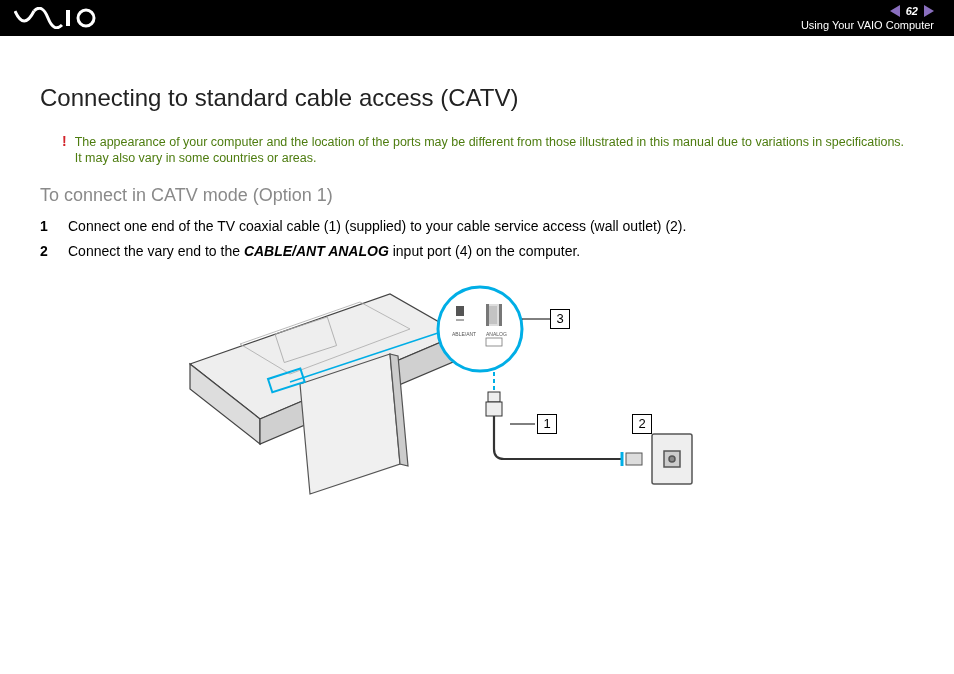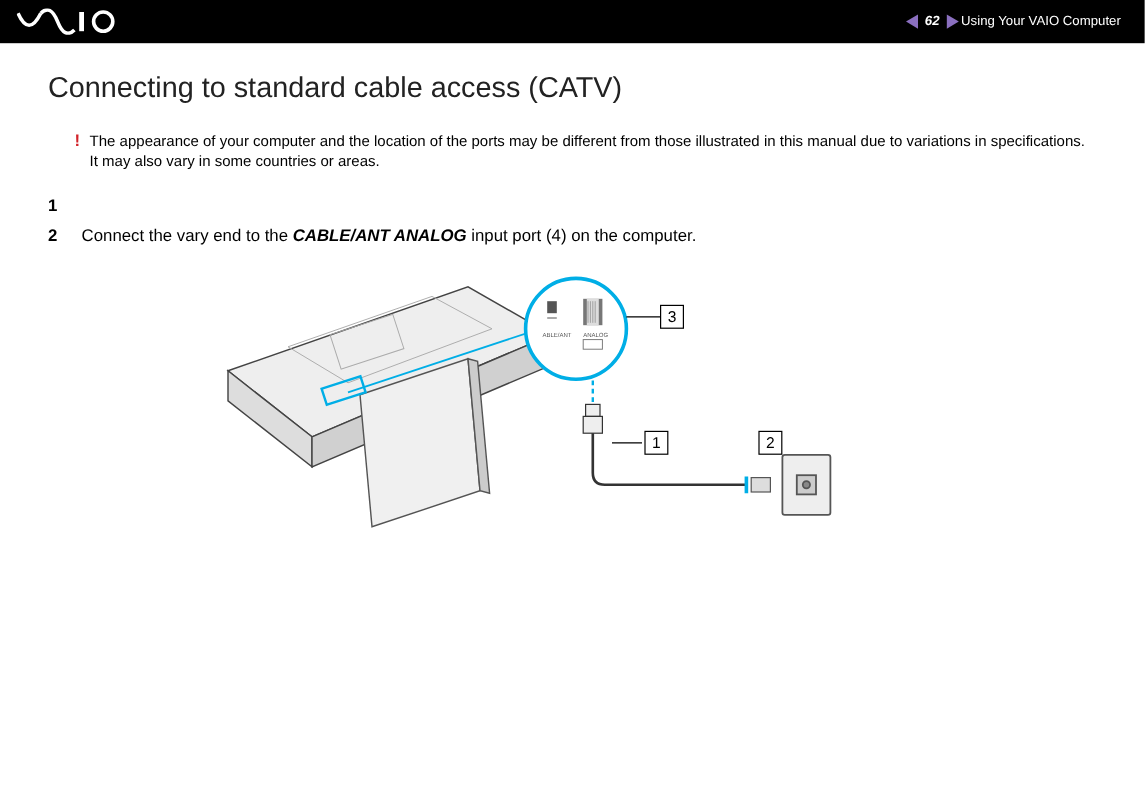--- a/index.html
+++ b/index.html
@@ -1,29 +1,29 @@
 <!DOCTYPE html>
 <html><head>
 <meta charset="utf-8">
 <style>
   html,body{margin:0;padding:0;background:#fff;font-family:Arial,Helvetica,sans-serif;color:#000;}
   .page{width:954px;height:674px;position:relative;overflow:hidden;}
   .topbar{height:36px;background:#000;color:#fff;display:flex;align-items:center;justify-content:space-between;padding:0 20px 0 14px;}
   .logo{font-style:italic;font-weight:300;font-size:22px;letter-spacing:1px;display:flex;align-items:center;gap:0;}
-  .topright{display:flex;flex-direction:row;align-items:flex-end;gap:2px;font-size:11px;text-align:right;}
+  .topright{display:flex;flex-direction:column;align-items:flex-end;gap:2px;font-size:11px;text-align:right;}
   .pagerow{display:flex;align-items:center;gap:6px;font-style:italic;font-weight:bold;}
   .arrow{width:0;height:0;display:inline-block;}
   .arrow.left{border-top:6px solid transparent;border-bottom:6px solid transparent;border-right:10px solid #8a6fbf;}
   .arrow.right{border-top:6px solid transparent;border-bottom:6px solid transparent;border-left:10px solid #8a6fbf;}
   .label{font-weight:normal;}
-  .content{padding:24px 40px 0 40px;}
+  .content{padding:48px 40px 0 40px;}
   h1{font-weight:400;font-size:24px;color:#222;margin:0 0 22px 0;}
   .warn{display:flex;gap:8px;align-items:flex-start;margin-bottom:18px;padding-left:22px;}
   .bang{color:#d2232a;font-weight:bold;font-size:14px;line-height:1;}
-  .warn p{margin:0;font-size:12.5px;line-height:1.3;color:#000000;}
+  .warn p{margin:0;font-size:12.5px;line-height:1.3;color:#4d7c0f;}
   h2{font-weight:400;color:#8a8a8a;font-size:18px;margin:0 0 10px 0;}
   ol.steps{list-style:none;padding:0;margin:0 0 12px 0;}
   ol.steps li{display:flex;gap:14px;font-size:14px;line-height:1.5;margin-bottom:4px;}
   ol.steps .num{font-weight:bold;width:14px;flex:none;}
   .bold{font-weight:bold;font-style:italic;}
   .diagram{width:640px;height:240px;margin-left:140px;position:relative;}
   .diagram svg{position:absolute;inset:0;}
   .callout{position:absolute;width:18px;height:18px;border:1.3px solid #000;background:#fff;font-size:13px;text-align:center;line-height:18px;font-family:Arial,sans-serif;}
 </style>
 </head>
@@ -50,24 +50,26 @@
   </div>
 
   <div class="content">
     <h1>Connecting to standard cable access (CATV)</h1>
 
     <div class="warn">
       <span class="bang">!</span>
       <p>The appearance of your computer and the location of the ports may be different from those illustrated in this manual due to variations in specifications. It may also vary in some countries or areas.</p>
     </div>
 
+    <h2>To connect in CATV mode (Option 1)</h2>
 
     <ol class="steps">
       <li>
         <span class="num">1</span>
+        <span>Connect one end of the TV coaxial cable (1) (supplied) to your cable service access (wall outlet) (2).</span>
       </li>
       <li>
         <span class="num">2</span>
         <span>
           <span>Connect the vary end to the </span><span class="bold">CABLE/ANT ANALOG</span><span> input port (4) on the computer.</span>
         </span>
       </li>
     </ol>
 
     <div class="diagram">

